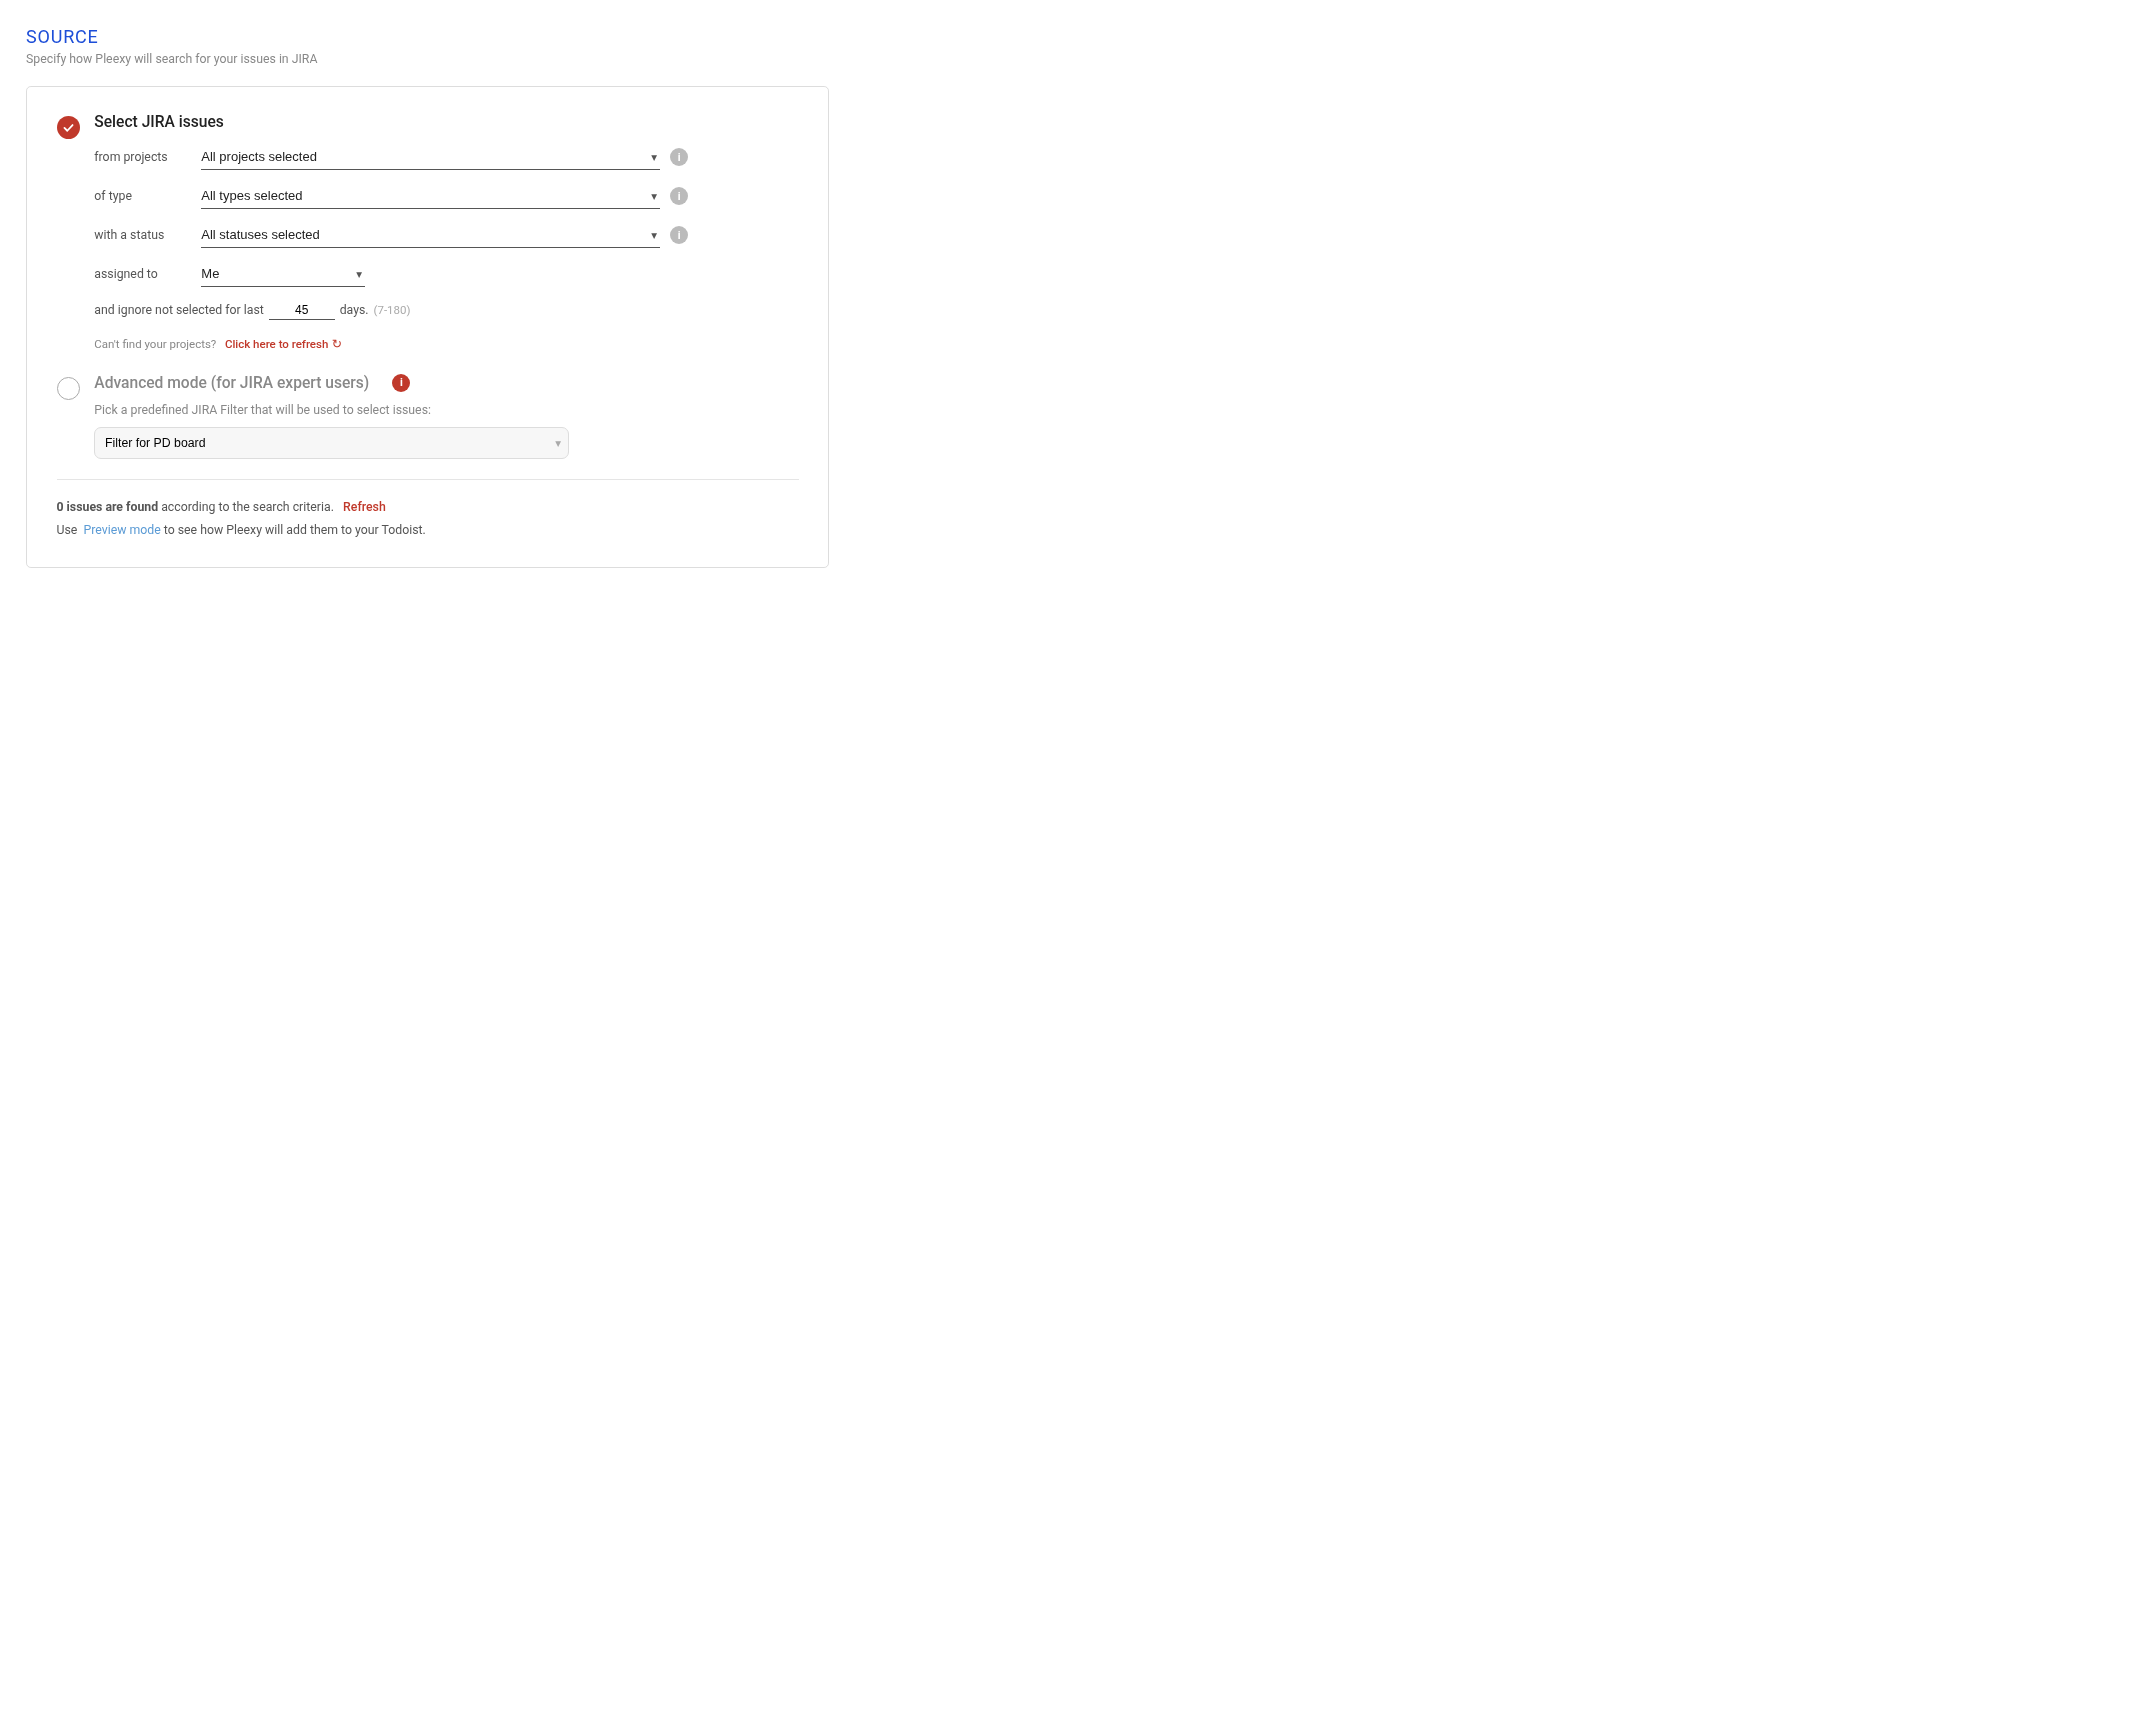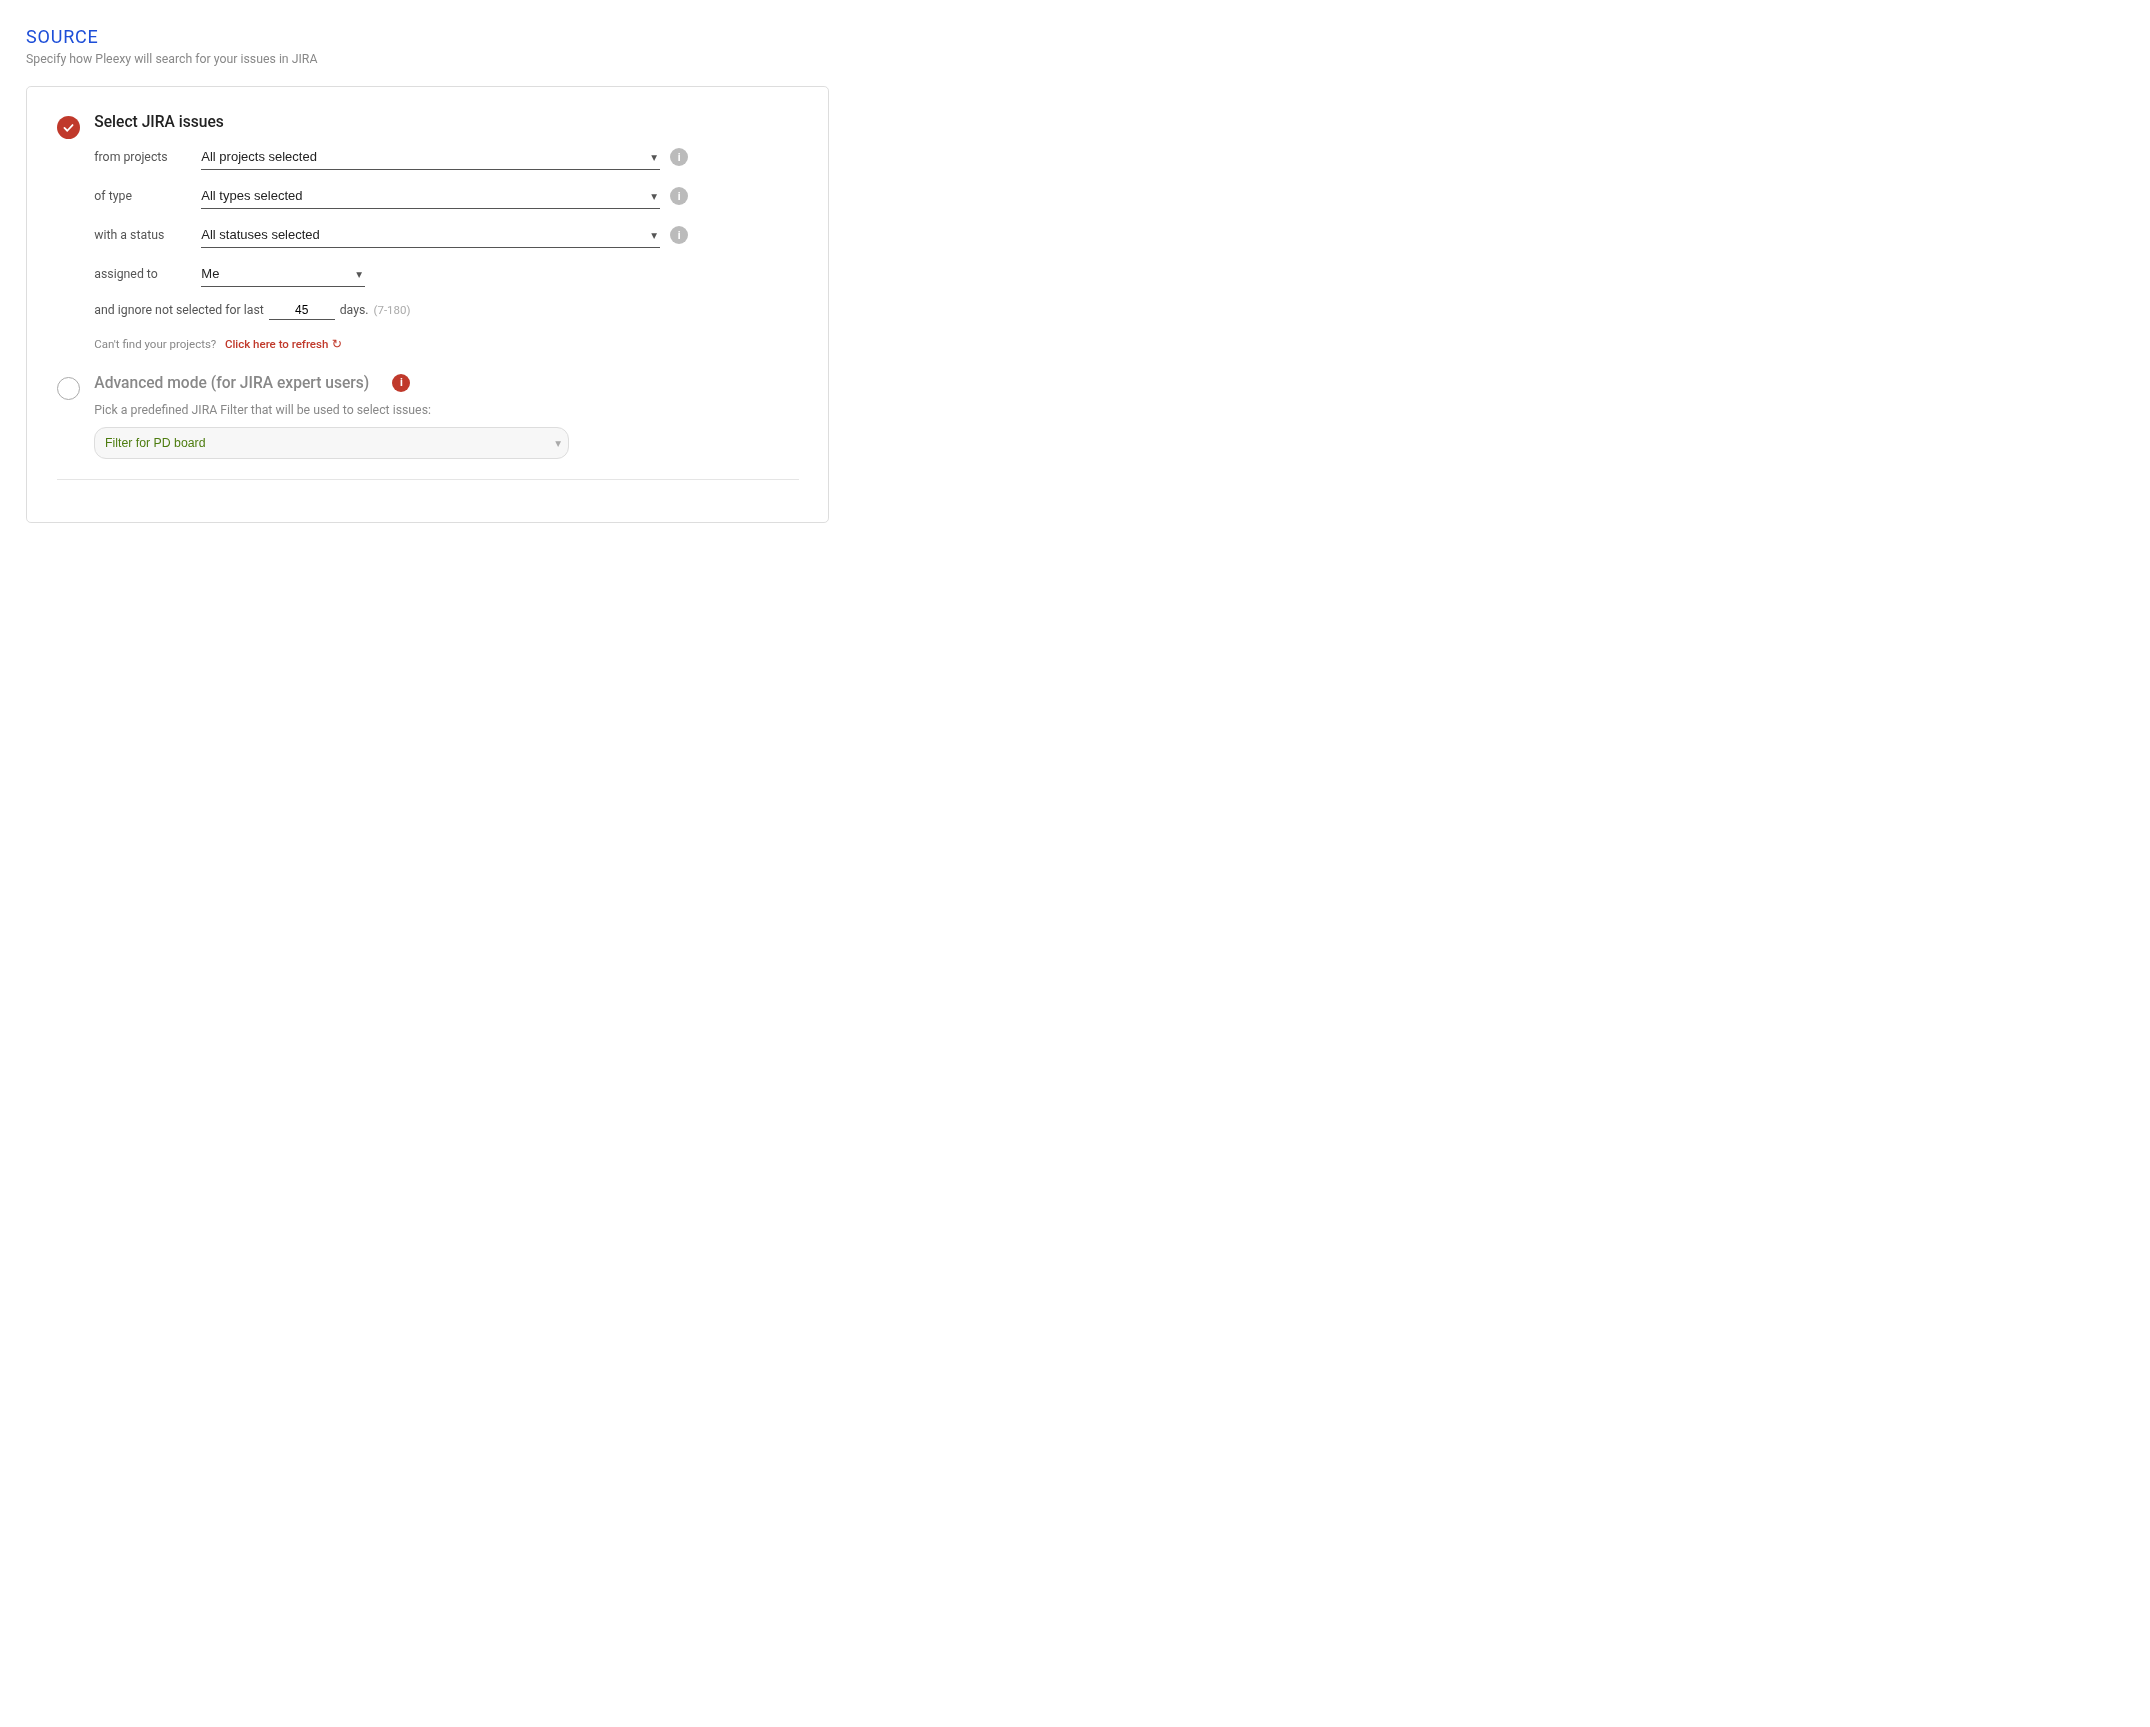--- a/index.html
+++ b/index.html
@@ -188,24 +188,24 @@
       margin-bottom: 9.8px;
     }
     .filter-select-wrapper {
       position: relative;
       width: 100%;
       max-width: 475px;
     }
     .filter-select-control {
       width: 100%;
       border: 0.8px solid #ddd;
-      border-radius: 12px;
+      border-radius: 7px;
       background: #f7f7f7;
       font-size: 12.3px;
-      color: #4d7c0f;
+      color: #000000;
       padding: 8.2px 26px 8.2px 9.8px;
       appearance: none;
       -webkit-appearance: none;
       cursor: pointer;
     }
     .filter-select-arrow {
       position: absolute;
       right: 8.2px;
       top: 50%;
       transform: translateY(-50%);
@@ -340,15 +340,23 @@
         <select class="filter-select-control">
           <option value="" disabled="" selected="">Filter for PD board</option>
         </select>
         <span class="filter-select-arrow">▾</span>
       </div>
     </div>
   </div>
 
   <hr class="divider">
 
+  <div class="footer-row">
+    <strong>0 issues are found</strong><span> according to the search criteria.</span>
+    &nbsp;
+    <a class="footer-refresh-link">Refresh</a>
+    <br>
+    <span>Use</span>
+    &nbsp;<a class="footer-link">Preview mode</a><span> to see how Pleexy will add them to your Todoist.</span>
+  </div>
 
 </div>
 
 
 </body></html>

